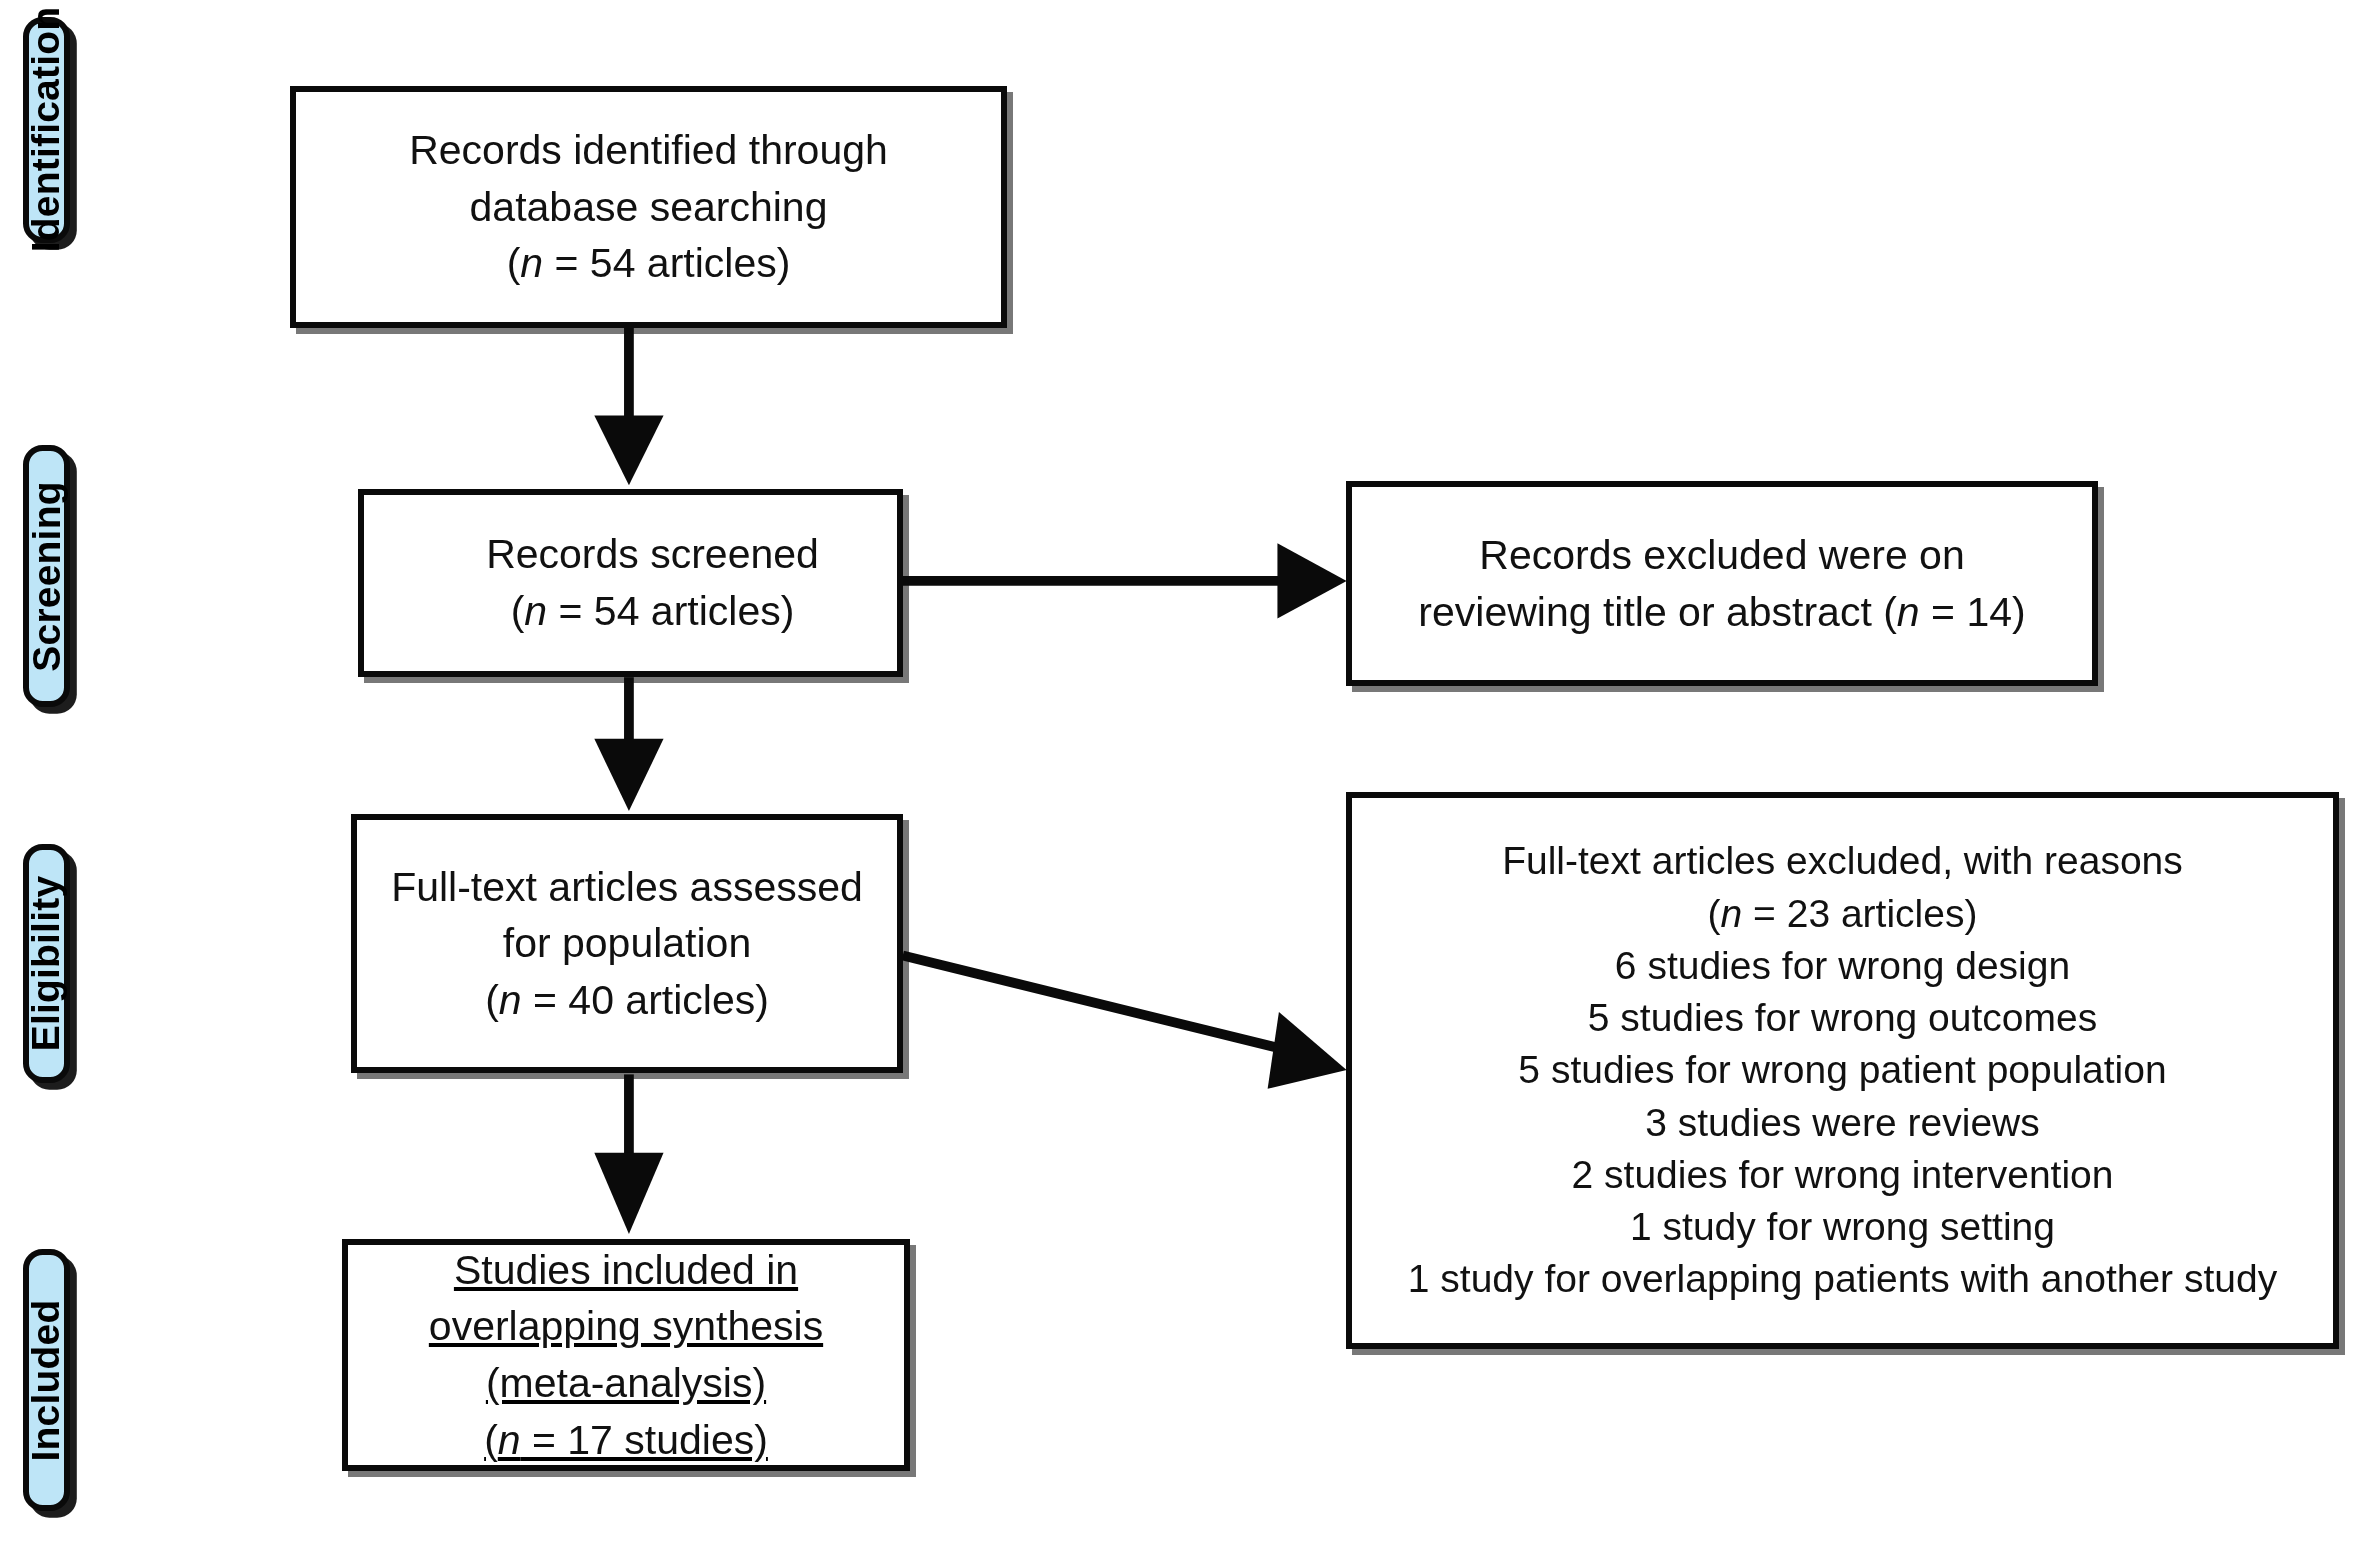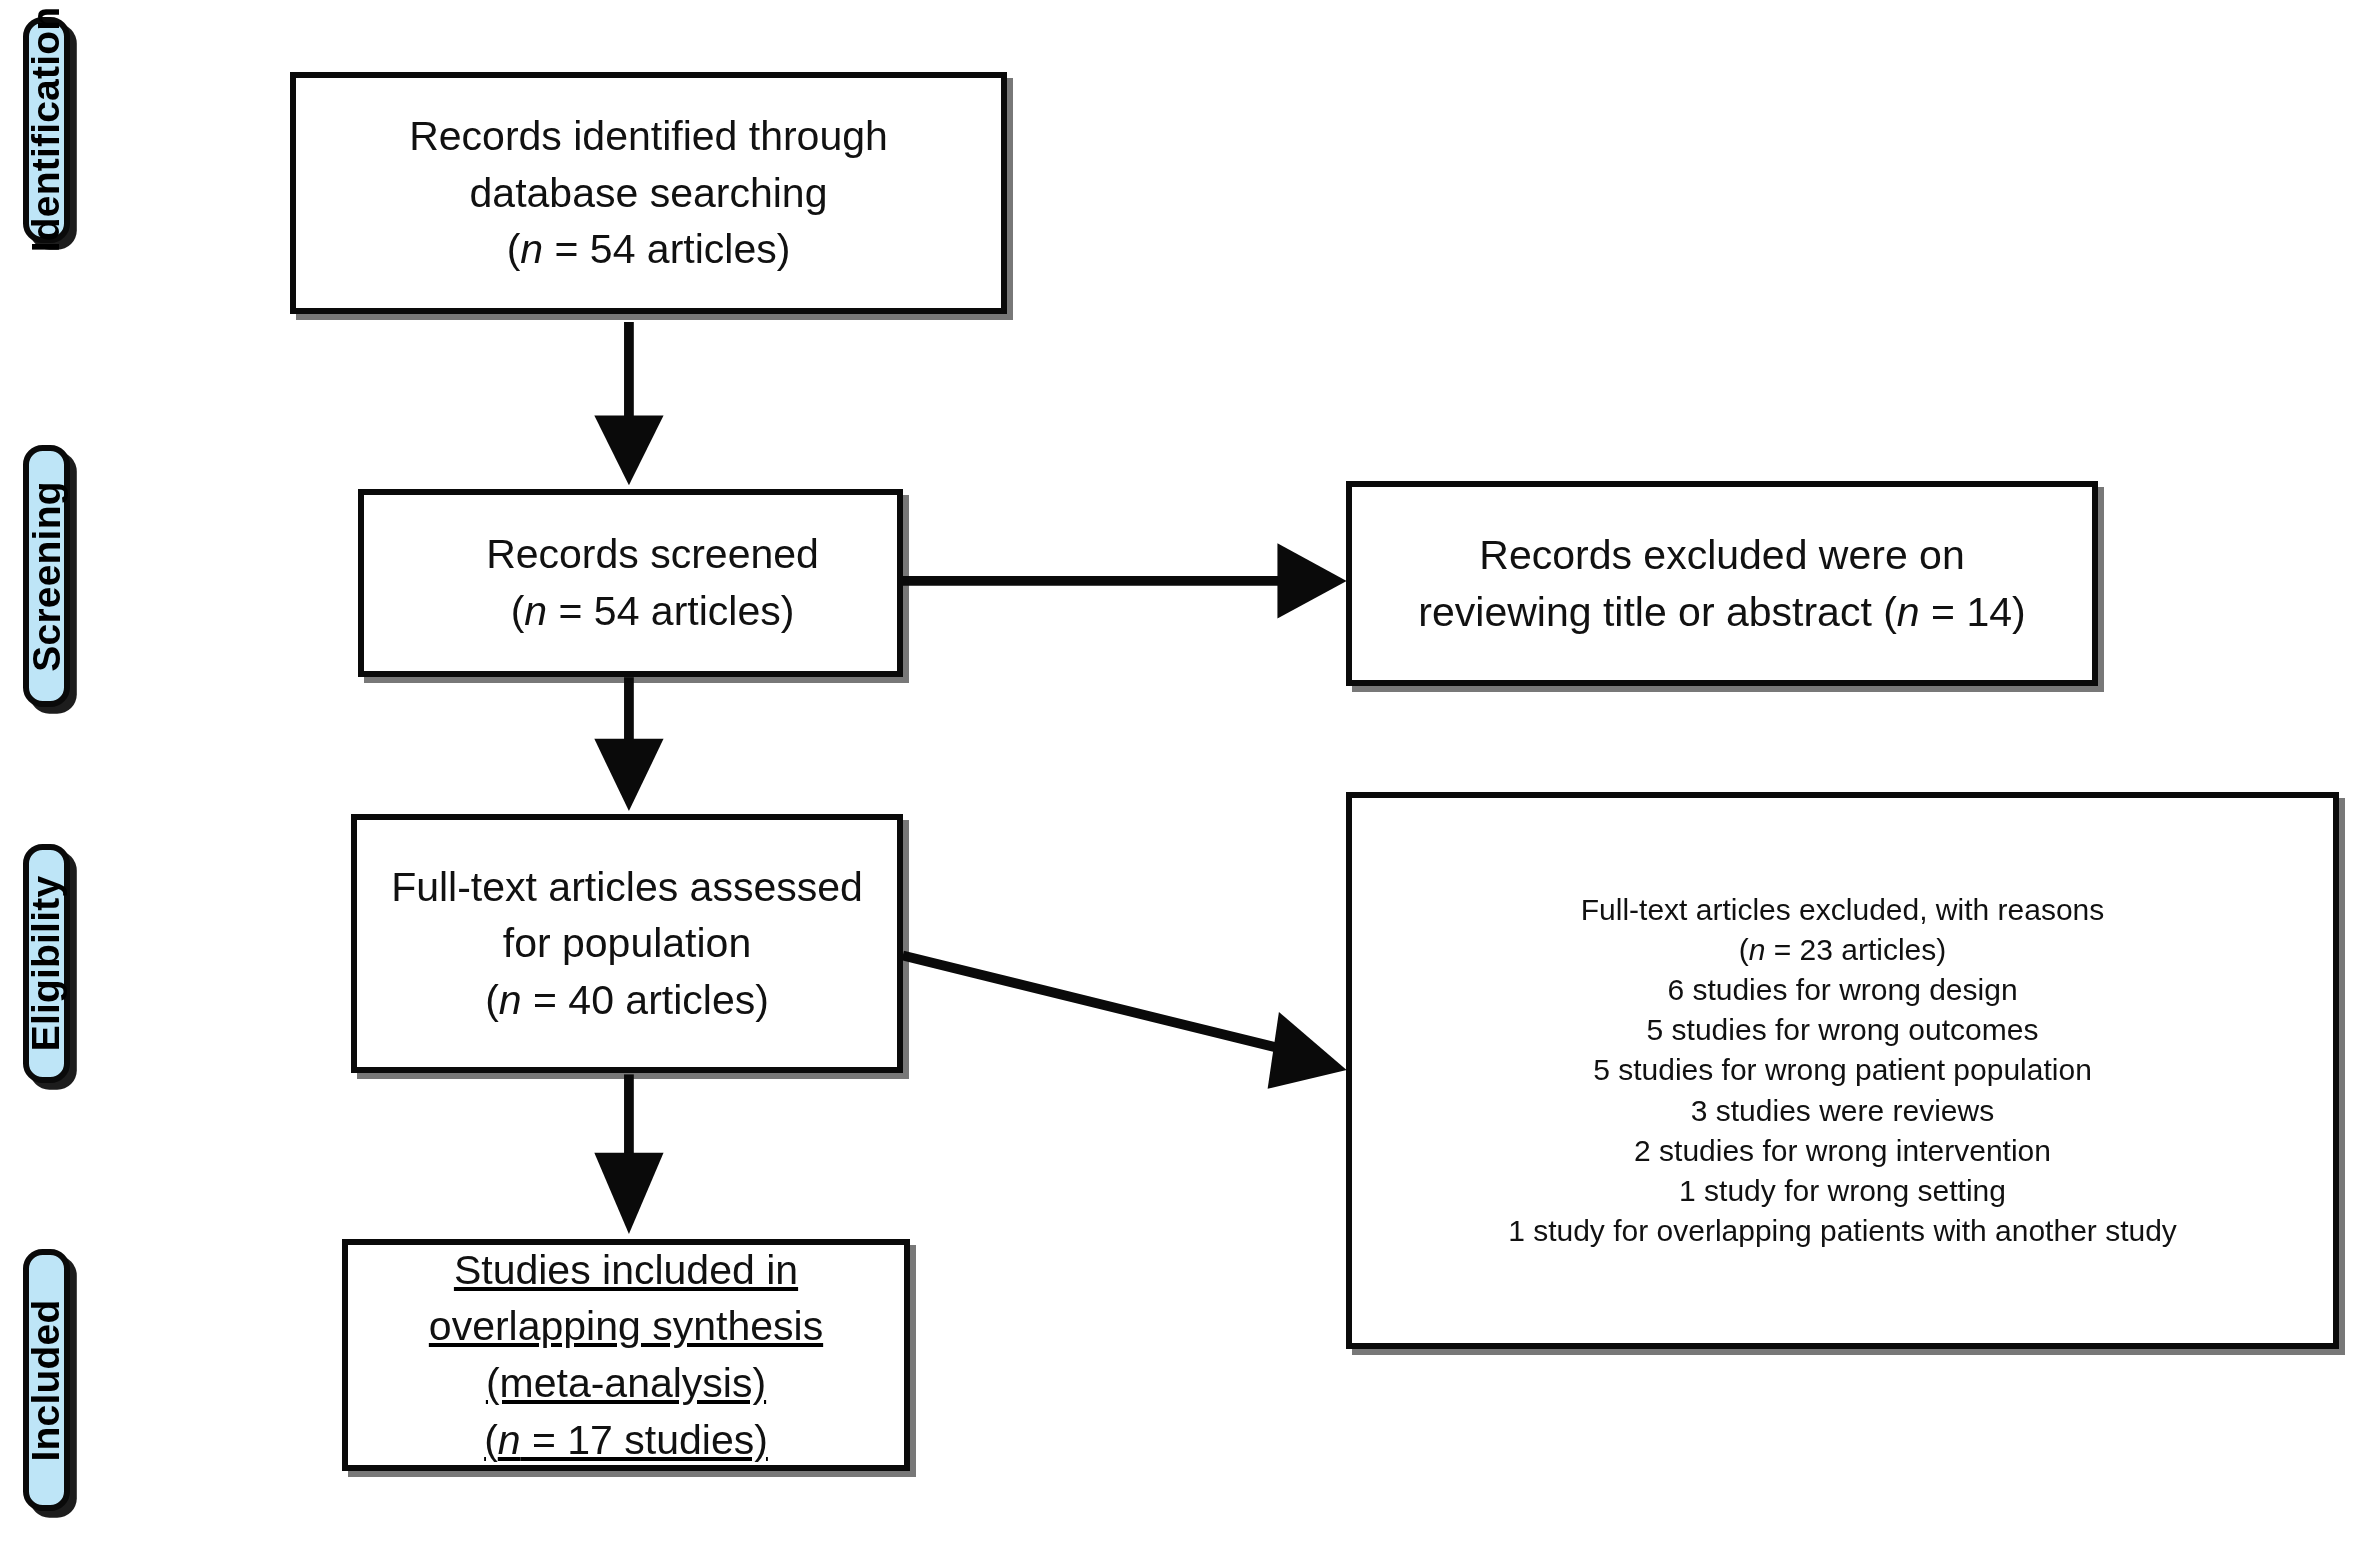--- a/index.html
+++ b/index.html
@@ -60,21 +60,21 @@
     box-sizing: border-box;
   }
   .flow-box .ln {
     display: block;
     font-size: 41px;
     line-height: 1.38;
     color: #111;
     white-space: nowrap;
   }
   .flow-box.reasons .ln {
-    font-size: 30px;
+    font-size: 39px;
     line-height: 1.34;
     text-align: center;
   }
   .it { font-style: italic; }
 
   
   #connectors {
     position: absolute;
     left: 0;
     top: 0;
@@ -125,21 +125,21 @@
       <line x1="1200" y1="1270" x2="1712" y2="1396" stroke="#0a0a0a" stroke-width="13"></line>
       <polygon points="1700,1345 1685,1447 1790,1422" fill="#0a0a0a"></polygon>
     </g>
 
     <g>
       <line x1="836" y1="1428" x2="836" y2="1540" stroke="#0a0a0a" stroke-width="13"></line>
       <polygon points="790,1532 882,1532 836,1640" fill="#0a0a0a"></polygon>
     </g>
   </svg>
 
-  <div class="flow-box" style="left:290px; top:72px; width:717px; height:242px;">
+  <div class="flow-box" style="left:290px; top:86px; width:717px; height:242px;">
     <div class="lines">
       <span class="ln">Records identified through</span>
       <span class="ln">database searching</span>
       <span class="ln"><span>(</span><span class="it">n</span><span> = 54 articles)</span></span>
     </div>
   </div>
 
   <div class="flow-box" style="left:358px; top:489px; width:545px; height:188px;padding-left:44px;">
     <div class="lines">
       <span class="ln">Records screened</span>

